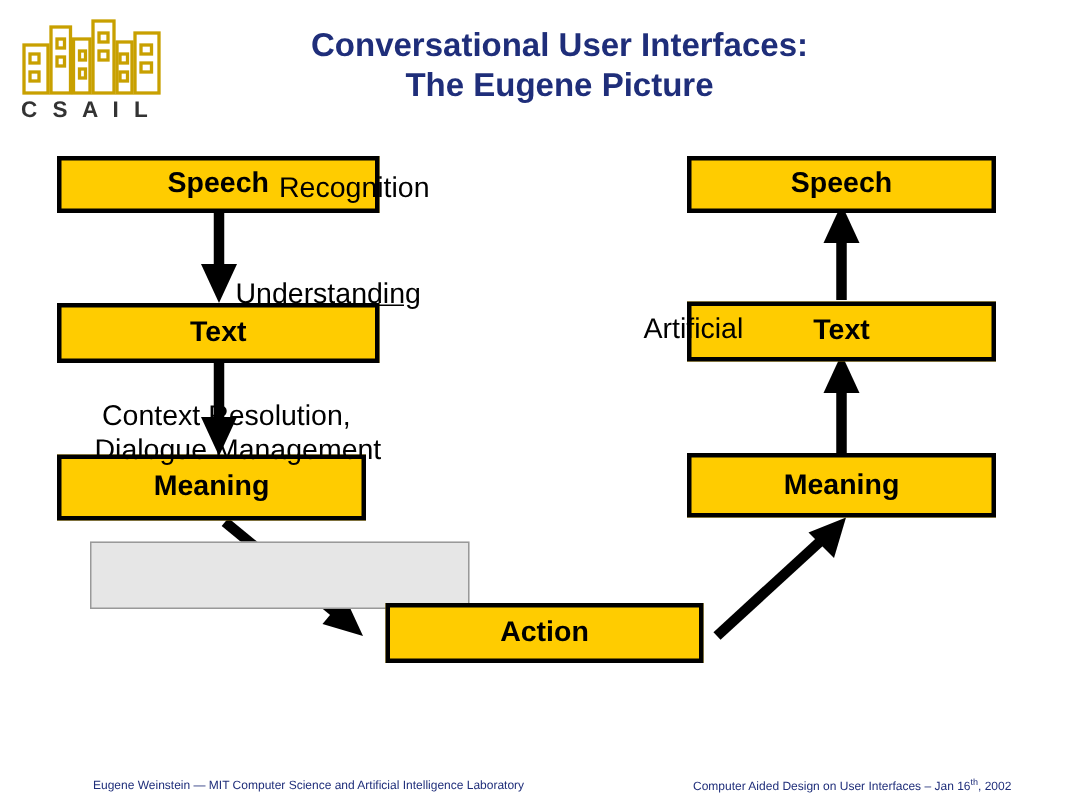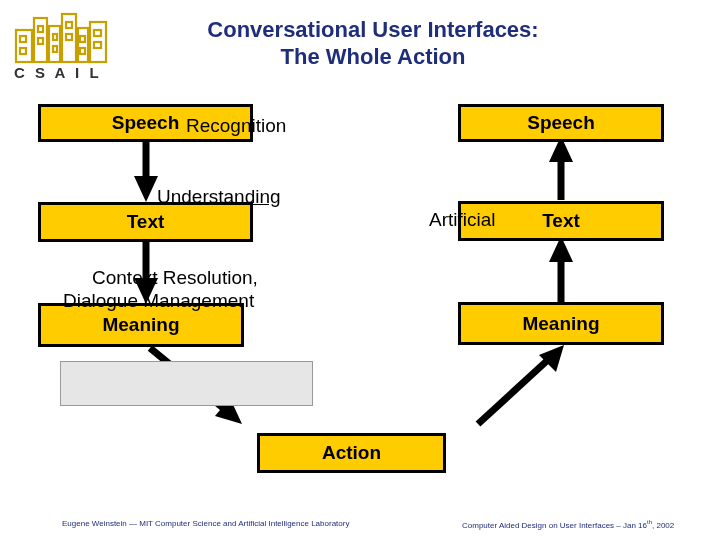--- a/index.html
+++ b/index.html
@@ -129,21 +129,21 @@
         <rect x="56" y="26" width="6" height="6"></rect>
         <rect x="70" y="40" width="5" height="6"></rect>
         <rect x="84" y="34" width="7" height="6"></rect>
       </g>
       <text x="4" y="70" font-family="Liberation Sans, sans-serif" font-size="15" font-weight="bold" letter-spacing="3" fill="#333333">C S A I L</text>
     </svg>
   </div>
 
   <div class="title">
     <span>Conversational User Interfaces:</span>
-    <span class="l2">The Whole Action</span>
+    <span class="l2">The Eugene Picture</span>
   </div>
 
   <svg class="arrows" viewBox="0 0 720 540" xmlns="http://www.w3.org/2000/svg">
 
     <g>
       <line x1="146" y1="142" x2="146" y2="186" stroke="#000000" stroke-width="7"></line>
       <polygon points="146,202 134,176 158,176" fill="#000000"></polygon>
     </g>
 
     <g>
@@ -173,33 +173,33 @@
   </svg>
 
   <div class="box" style="left:38px;  top:104px; width:215px; height:38px;">Speech</div>
 
   <div class="box" style="left:38px;  top:202px; width:215px; height:40px;">Text</div>
 
   <div class="box" style="left:38px;  top:303px; width:206px; height:44px;">Meaning</div>
 
   <div class="box plain" style="left:60px; top:361px; width:253px; height:45px;"></div>
 
-  <div class="box" style="left:257px; top:433px; width:189px; height:40px;">Action</div>
+  <div class="box" style="left:257px; top:402px; width:212px; height:40px;">Action</div>
 
   <div class="box" style="left:458px; top:104px; width:206px; height:38px;">Speech</div>
 
   <div class="box" style="left:458px; top:201px; width:206px; height:40px;">Text</div>
 
   <div class="box" style="left:458px; top:302px; width:206px; height:43px;">Meaning</div>
 
   <div class="plabel" style="left:186px; top:102px;margin-top:12px;">Recognition</div>
 
   <div class="plabel" style="left:157px; top:185px;text-decoration:underline;">Understanding</div>
 
-  <div class="plabel center" style="left:68px; top:266px;margin-left:24px;">Context Resolution,</div>
+  <div class="plabel center" style="left:68px; top:266px;">Context Resolution,</div>
   <div class="plabel center" style="left:63px; top:289px;">Dialogue Management</div>
 
   <div class="plabel" style="left:429px; top:208px;">Artificial</div>
 
 
   <div class="footer-left">Eugene Weinstein — MIT Computer Science and Artificial Intelligence Laboratory</div>
   <div class="footer-right">
     <span>Computer Aided Design on User Interfaces – Jan 16</span><sup>th</sup><span>, 2002</span>
   </div>
 

